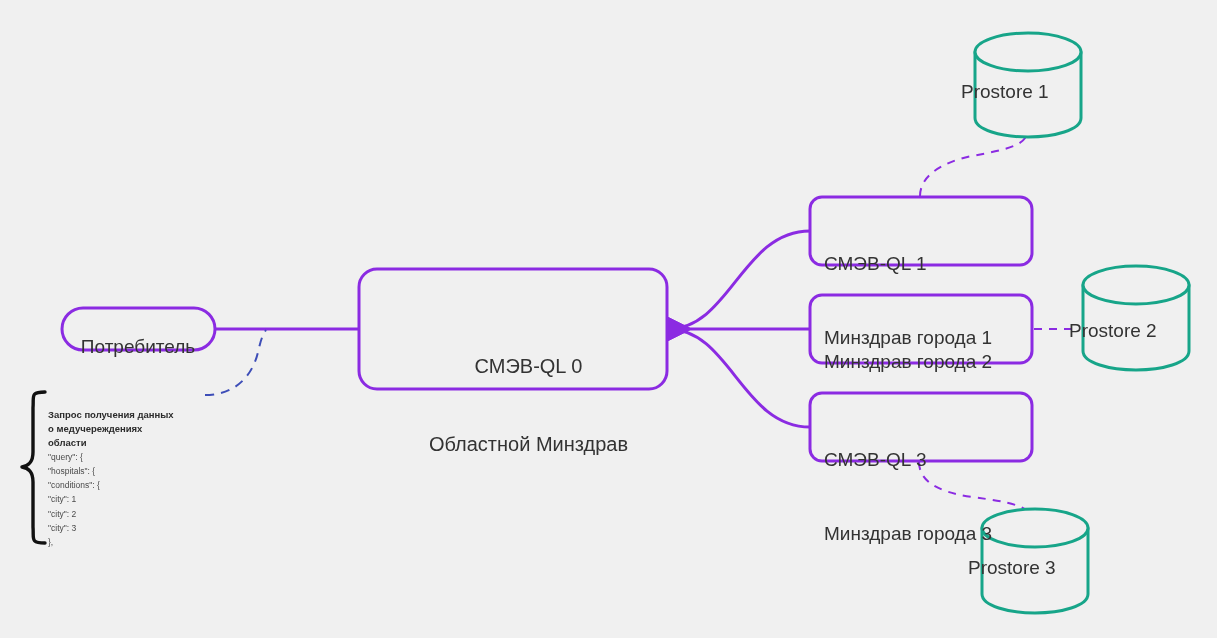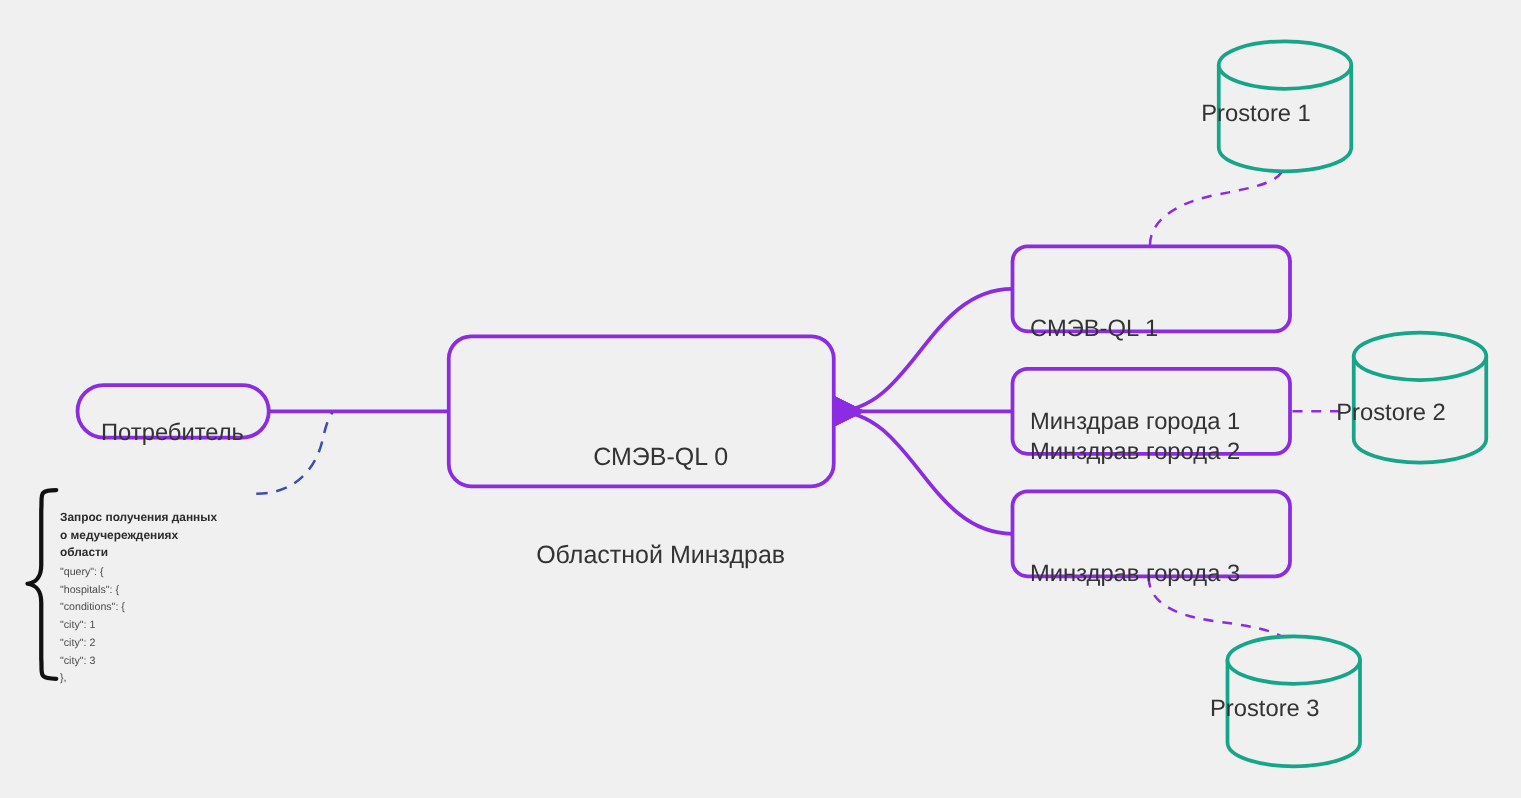--- a/index.html
+++ b/index.html
@@ -171,20 +171,21 @@
   <div class="node-label node-branch-label branch-1">
     <div>СМЭВ-QL 1</div>
     <div>Минздрав города 1</div>
   </div>
 
   <div class="node-label node-branch-label branch-2">
     <div>Минздрав города 2</div>
   </div>
 
   <div class="node-label node-branch-label branch-3">
+    <div>СМЭВ-QL 3</div>
     <div>Минздрав города 3</div>
   </div>
 
   <div class="store-label store-1">Prostore 1</div>
   <div class="store-label store-2">Prostore 2</div>
   <div class="store-label store-3">Prostore 3</div>
 
   <div class="annotation">
     <div class="annotation-title">Запрос получения данных
 о медучереждениях

